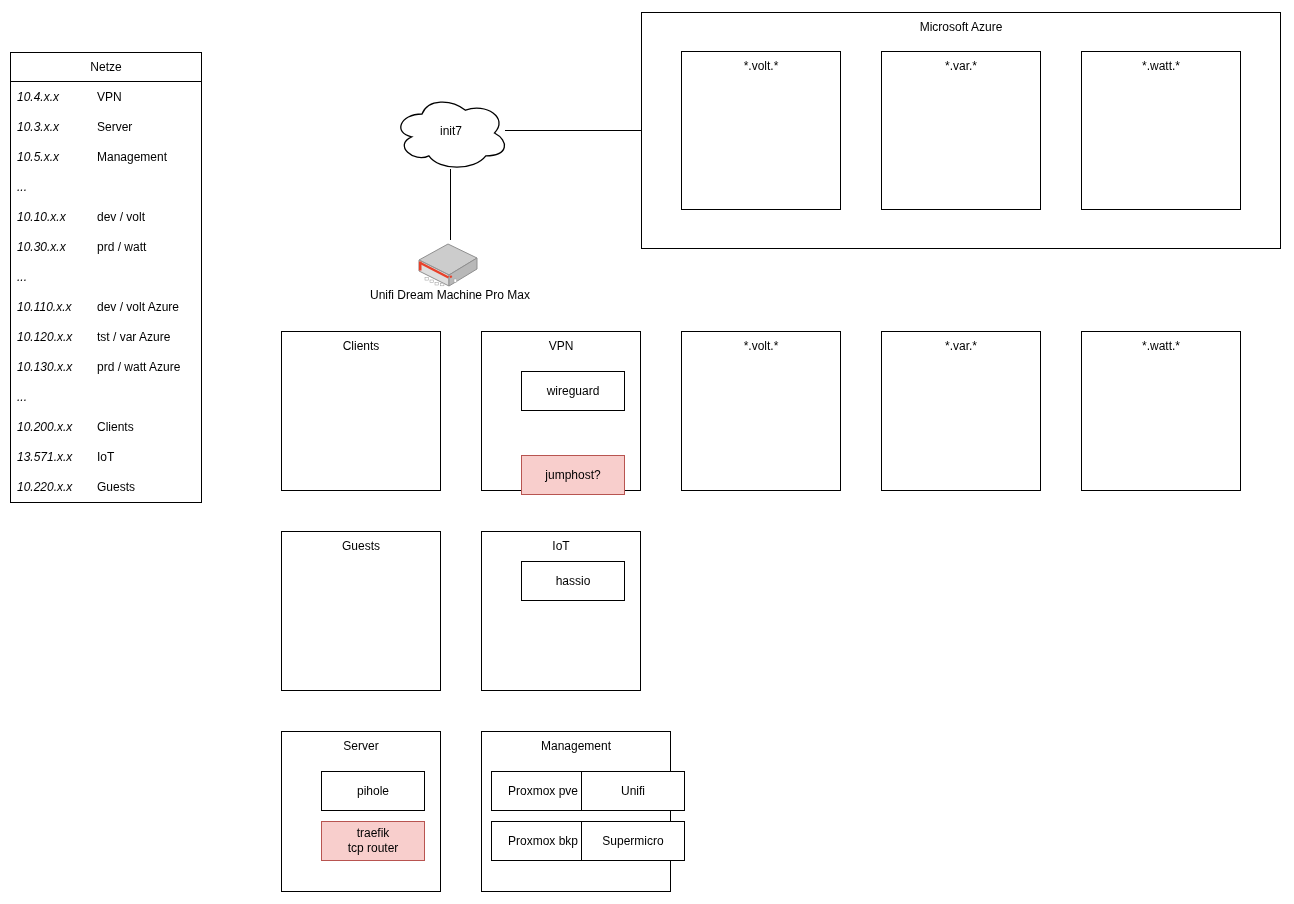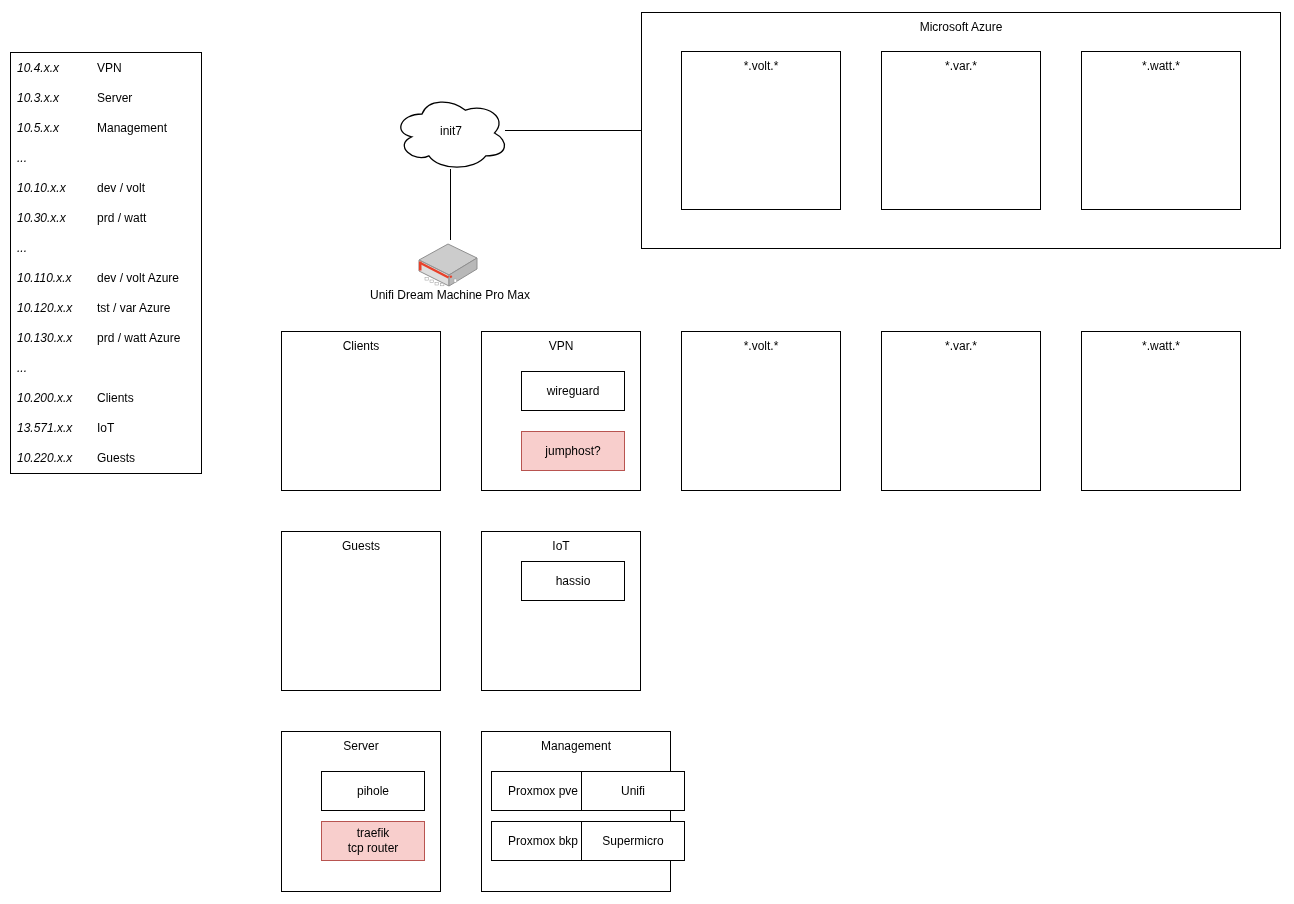--- a/index.html
+++ b/index.html
@@ -33,20 +33,21 @@
   .cloud-label{position:absolute;left:393px;top:124px;width:116px;text-align:center;}
   .router-wrap{position:absolute;left:417px;top:239px;width:62px;height:48px;}
   .router-label{position:absolute;left:340px;top:288px;width:220px;text-align:center;}
 </style>
 </head>
 <body>
 
 <div class="canvas">
 
   <div class="netze">
+    <div class="netze-header">Netze</div>
     <div class="netze-row">
       <span class="netze-ip">10.4.x.x</span>
       <span class="netze-name">VPN</span>
     </div>
     <div class="netze-row">
       <span class="netze-ip">10.3.x.x</span>
       <span class="netze-name">Server</span>
     </div>
     <div class="netze-row">
       <span class="netze-ip">10.5.x.x</span>
@@ -138,21 +139,21 @@
     <div class="box-title">*.watt.*</div>
   </div>
 
   <div class="box" style="left:281px;top:331px;width:160px;height:160px;">
     <div class="box-title">Clients</div>
   </div>
   <div class="box" style="left:481px;top:331px;width:160px;height:160px;">
     <div class="box-title">VPN</div>
   </div>
   <div class="node" style="left:521px;top:371px;">wireguard</div>
-  <div class="node pink" style="left:521px;top:431px;">jumphost?</div>
+  <div class="node pink" style="left:521px;top:455px;">jumphost?</div>
 
   <div class="box" style="left:681px;top:331px;width:160px;height:160px;">
     <div class="box-title">*.volt.*</div>
   </div>
   <div class="box" style="left:881px;top:331px;width:160px;height:160px;">
     <div class="box-title">*.var.*</div>
   </div>
   <div class="box" style="left:1081px;top:331px;width:160px;height:160px;">
     <div class="box-title">*.watt.*</div>
   </div>

